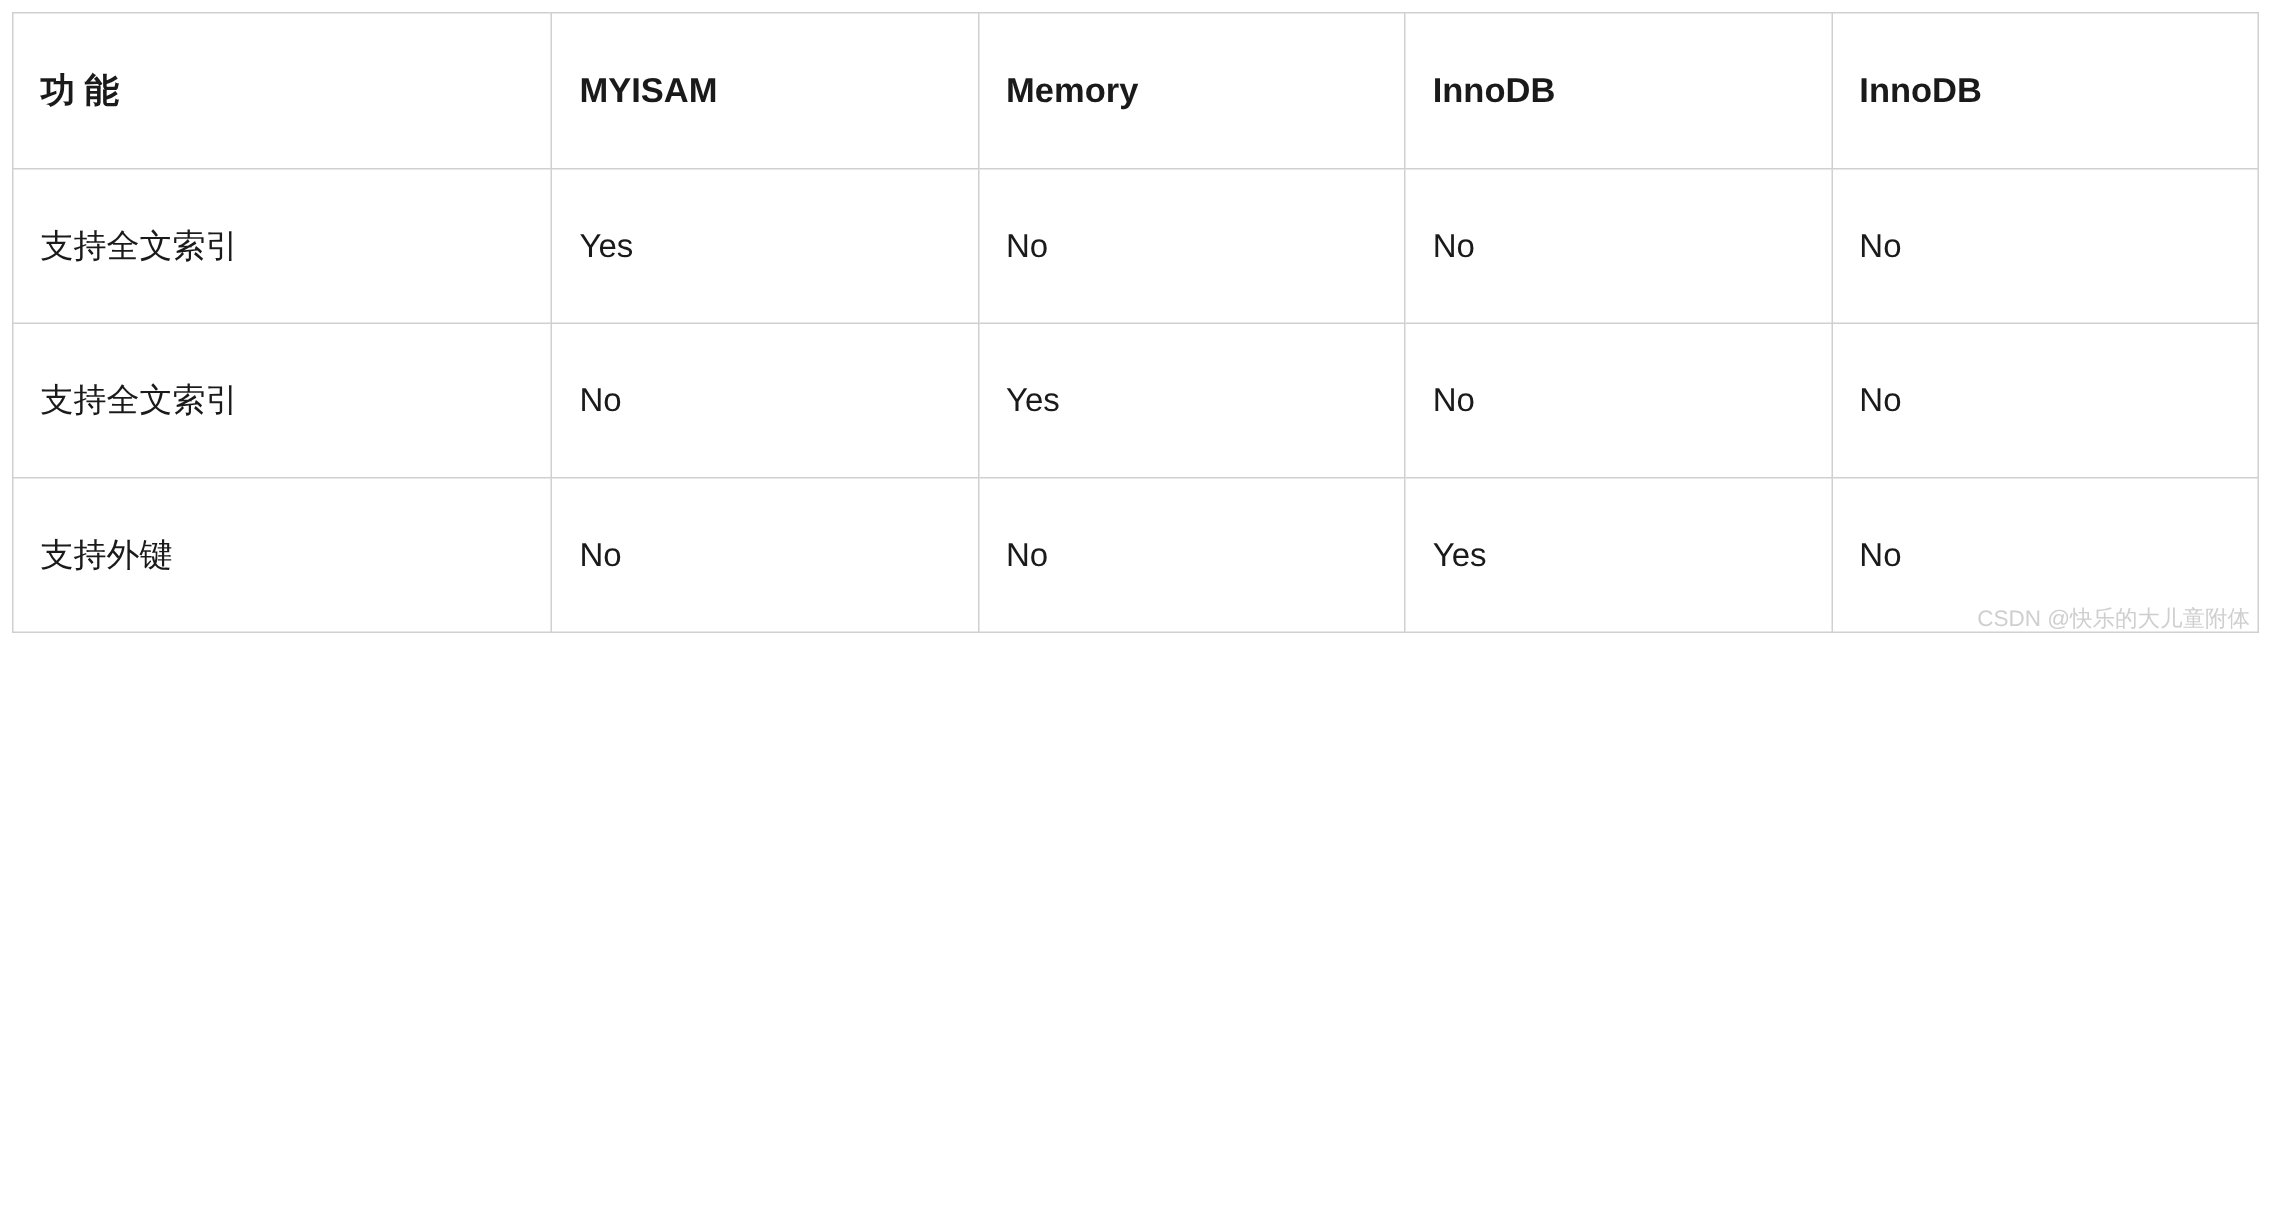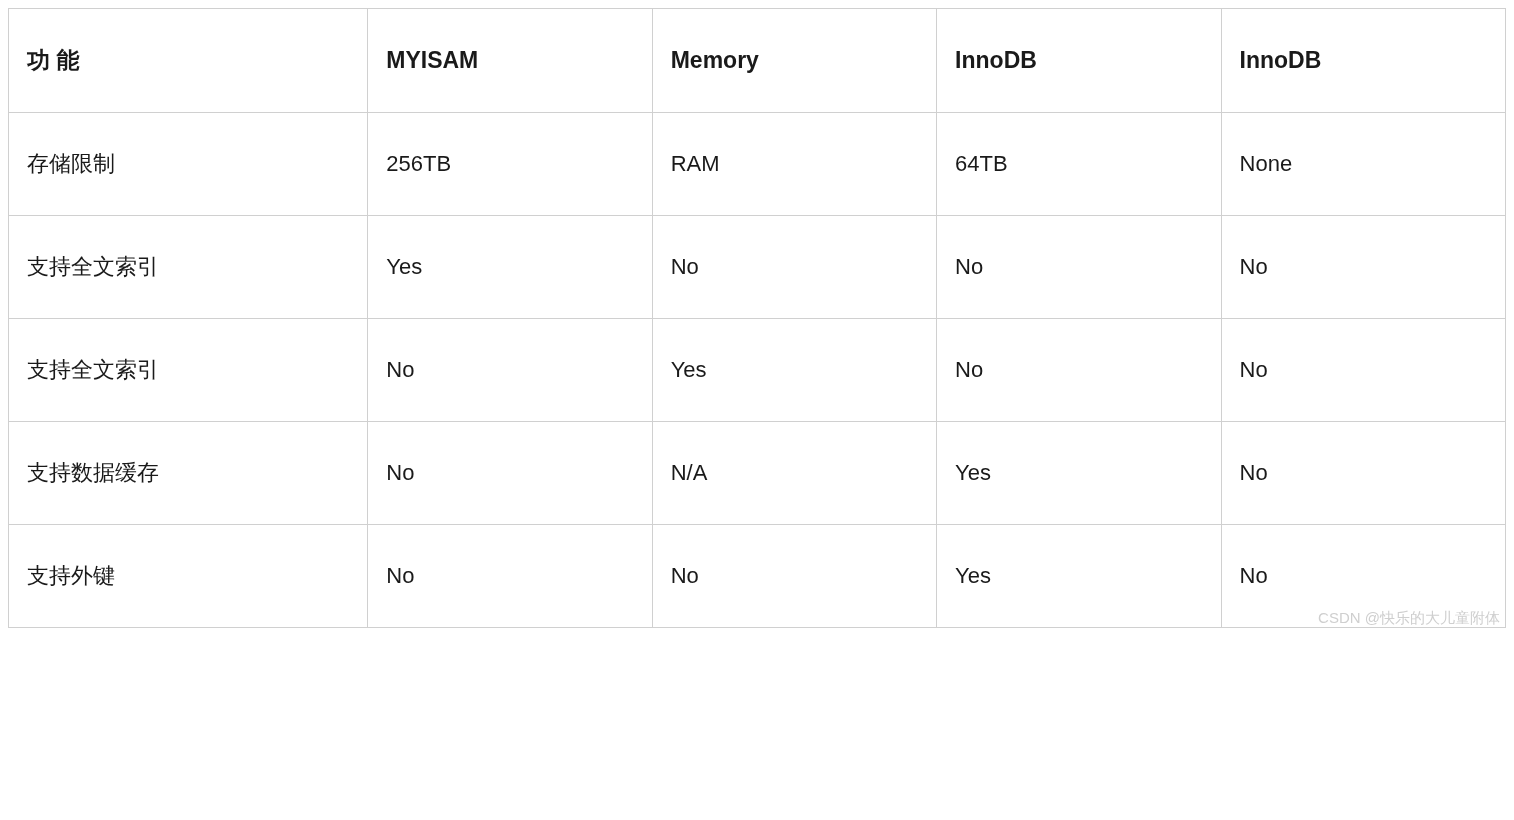--- a/index.html
+++ b/index.html
@@ -54,45 +54,31 @@
     <tr>
       <th>功 能</th>
       <th>MYISAM</th>
       <th>Memory</th>
       <th>InnoDB</th>
       <th>InnoDB</th>
     </tr>
   </thead>
   <tbody>
     <tr>
-      <td>存储限制</td>
-      <td>256TB</td>
-      <td>RAM</td>
-      <td>64TB</td>
-      <td>None</td>
-    </tr>
-    <tr>
       <td>支持全文索引</td>
       <td>Yes</td>
       <td>No</td>
       <td>No</td>
       <td>No</td>
     </tr>
     <tr>
       <td>支持全文索引</td>
       <td>No</td>
       <td>Yes</td>
       <td>No</td>
-      <td>No</td>
-    </tr>
-    <tr>
-      <td>支持数据缓存</td>
-      <td>No</td>
-      <td>N/A</td>
-      <td>Yes</td>
       <td>No</td>
     </tr>
     <tr>
       <td>支持外键</td>
       <td>No</td>
       <td>No</td>
       <td>Yes</td>
       <td>No</td>
     </tr>
   </tbody>

